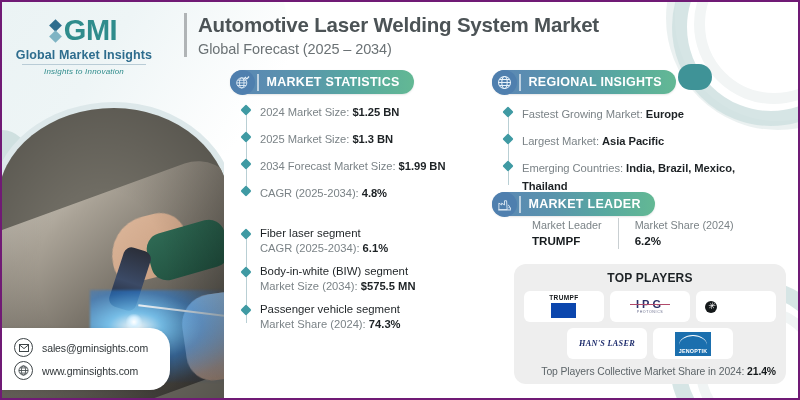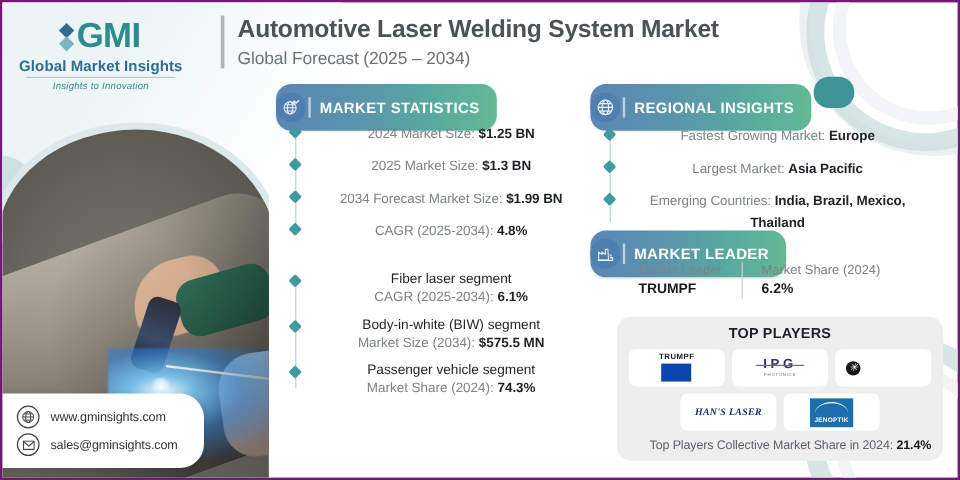--- a/index.html
+++ b/index.html
@@ -289,21 +289,21 @@
   }
   .c-txt {
     font-size: 10.5px;
     color: #2f3538;
     letter-spacing: -.1px;
   }
 
   
   .badge {
     position: absolute;
-    height: 39px;
+    height: 24px;
     border-radius: 13px;
     background: linear-gradient(90deg,#5b86b5 0%,#5a93ad 35%,#57a8a0 68%,#63b894 100%);
     display: flex;
     align-items: center;
     z-index: 5;
     box-shadow: 0 1px 2px rgba(0,0,0,.10);
   }
   .badge-ico {
     width: 25px; height: 25px;
     flex: 0 0 25px;
@@ -337,21 +337,20 @@
   .blist-line {
     position: absolute;
     left: 3.5px; top: 7px; bottom: 9px;
     width: 1.2px;
     background: #b9cfd4;
   }
   .brow {
     position: relative;
     padding-left: 18px;
     margin-bottom: 9px;
-    text-align: center;
   }
   .brow:last-child { margin-bottom: 0; }
   .bdot {
     position: absolute;
     left: 0; top: 4px;
     width: 8px; height: 8px;
     background: #3f9aa3;
     transform: rotate(45deg);
     border-radius: 1.5px;
   }
@@ -556,36 +555,36 @@
       <div class="ph-hand-b-glow"></div>
       <div class="ph-wire"></div>
       <div class="ph-spark"></div>
       <div class="ph-vignette"></div>
     </div>
   </div>
 
   <div class="contact">
     <div class="contact-row">
       <span class="c-ico">
+        <svg width="10" height="8" viewBox="0 0 10 8" fill="none" stroke="currentColor" stroke-width="1">
+          <rect x="0.5" y="0.5" width="9" height="7"></rect>
+            <path d="M0.7 1 L5 4.6 L9.3 1"></path>
+        </svg>
+      </span>
+      <span class="c-txt">sales@gminsights.com</span>
+    </div>
+    <div class="contact-row">
+      <span class="c-ico">
         <svg width="11" height="11" viewBox="0 0 12 12" fill="none" stroke="currentColor" stroke-width="0.9">
           <circle cx="6" cy="6" r="5"></circle>
             <ellipse cx="6" cy="6" rx="2.3" ry="5"></ellipse>
             <path d="M1 6h10M2 3.2h8M2 8.8h8"></path>
         </svg>
       </span>
       <span class="c-txt">www.gminsights.com</span>
-    </div>
-    <div class="contact-row">
-      <span class="c-ico">
-        <svg width="10" height="8" viewBox="0 0 10 8" fill="none" stroke="currentColor" stroke-width="1">
-          <rect x="0.5" y="0.5" width="9" height="7"></rect>
-            <path d="M0.7 1 L5 4.6 L9.3 1"></path>
-        </svg>
-      </span>
-      <span class="c-txt">sales@gminsights.com</span>
     </div>
   </div>
 
   <div class="badge" style="left:228px; top:68px;">
     <span class="badge-ico">
       <svg width="15" height="15" viewBox="0 0 16 16" fill="none" stroke="currentColor" stroke-width="0.9">
         <circle cx="7.2" cy="8.4" r="5.4"></circle>
           <ellipse cx="7.2" cy="8.4" rx="2.4" ry="5.4"></ellipse>
         <path d="M1.9 8.4h10.6M2.8 5.6h8.8M2.8 11.2h8.8"></path>
         <path d="M9 5 L11 2.6 L12.6 4.2 L15 1.6" stroke-width="1.2"></path>

